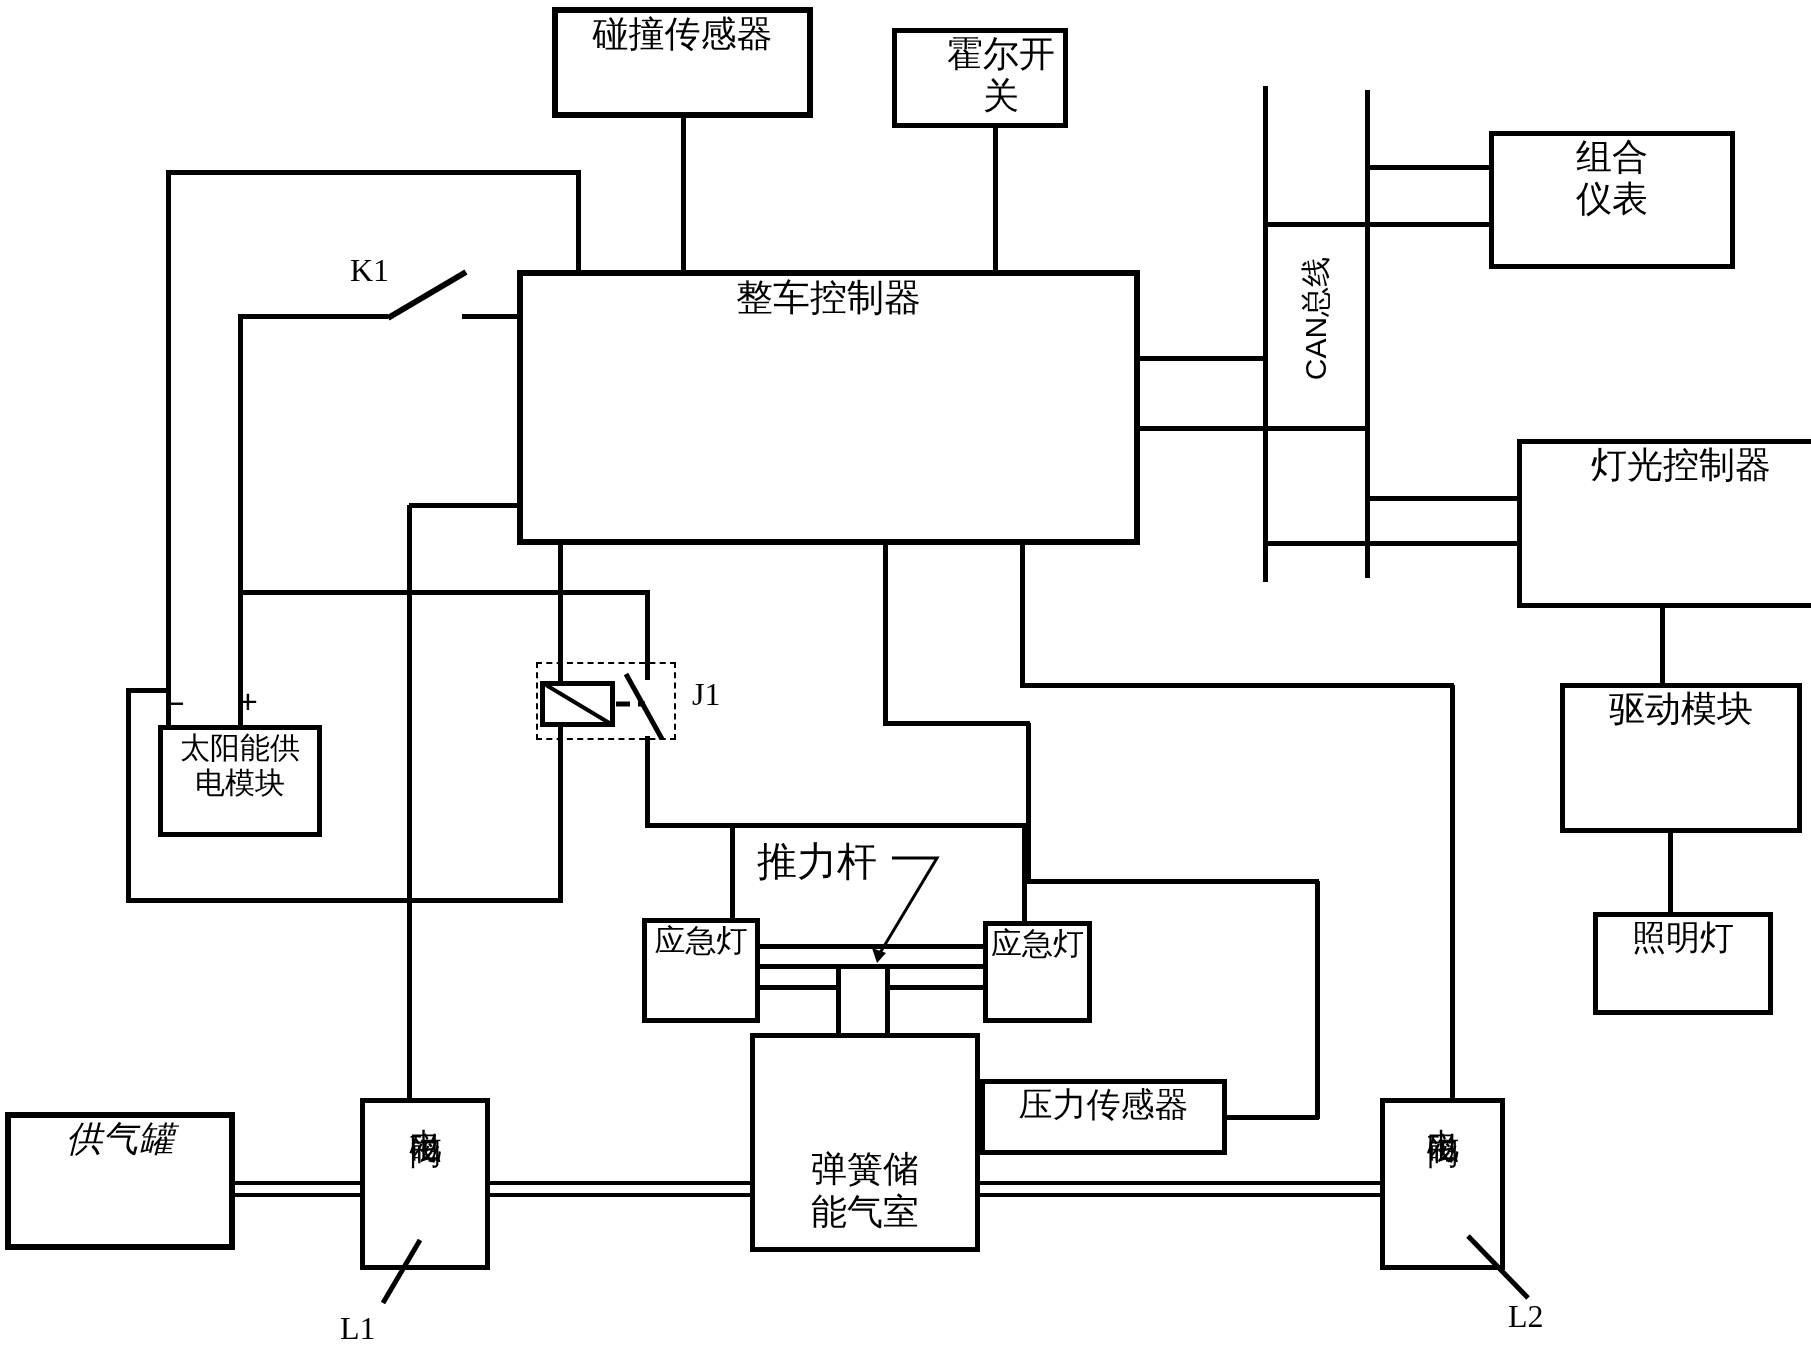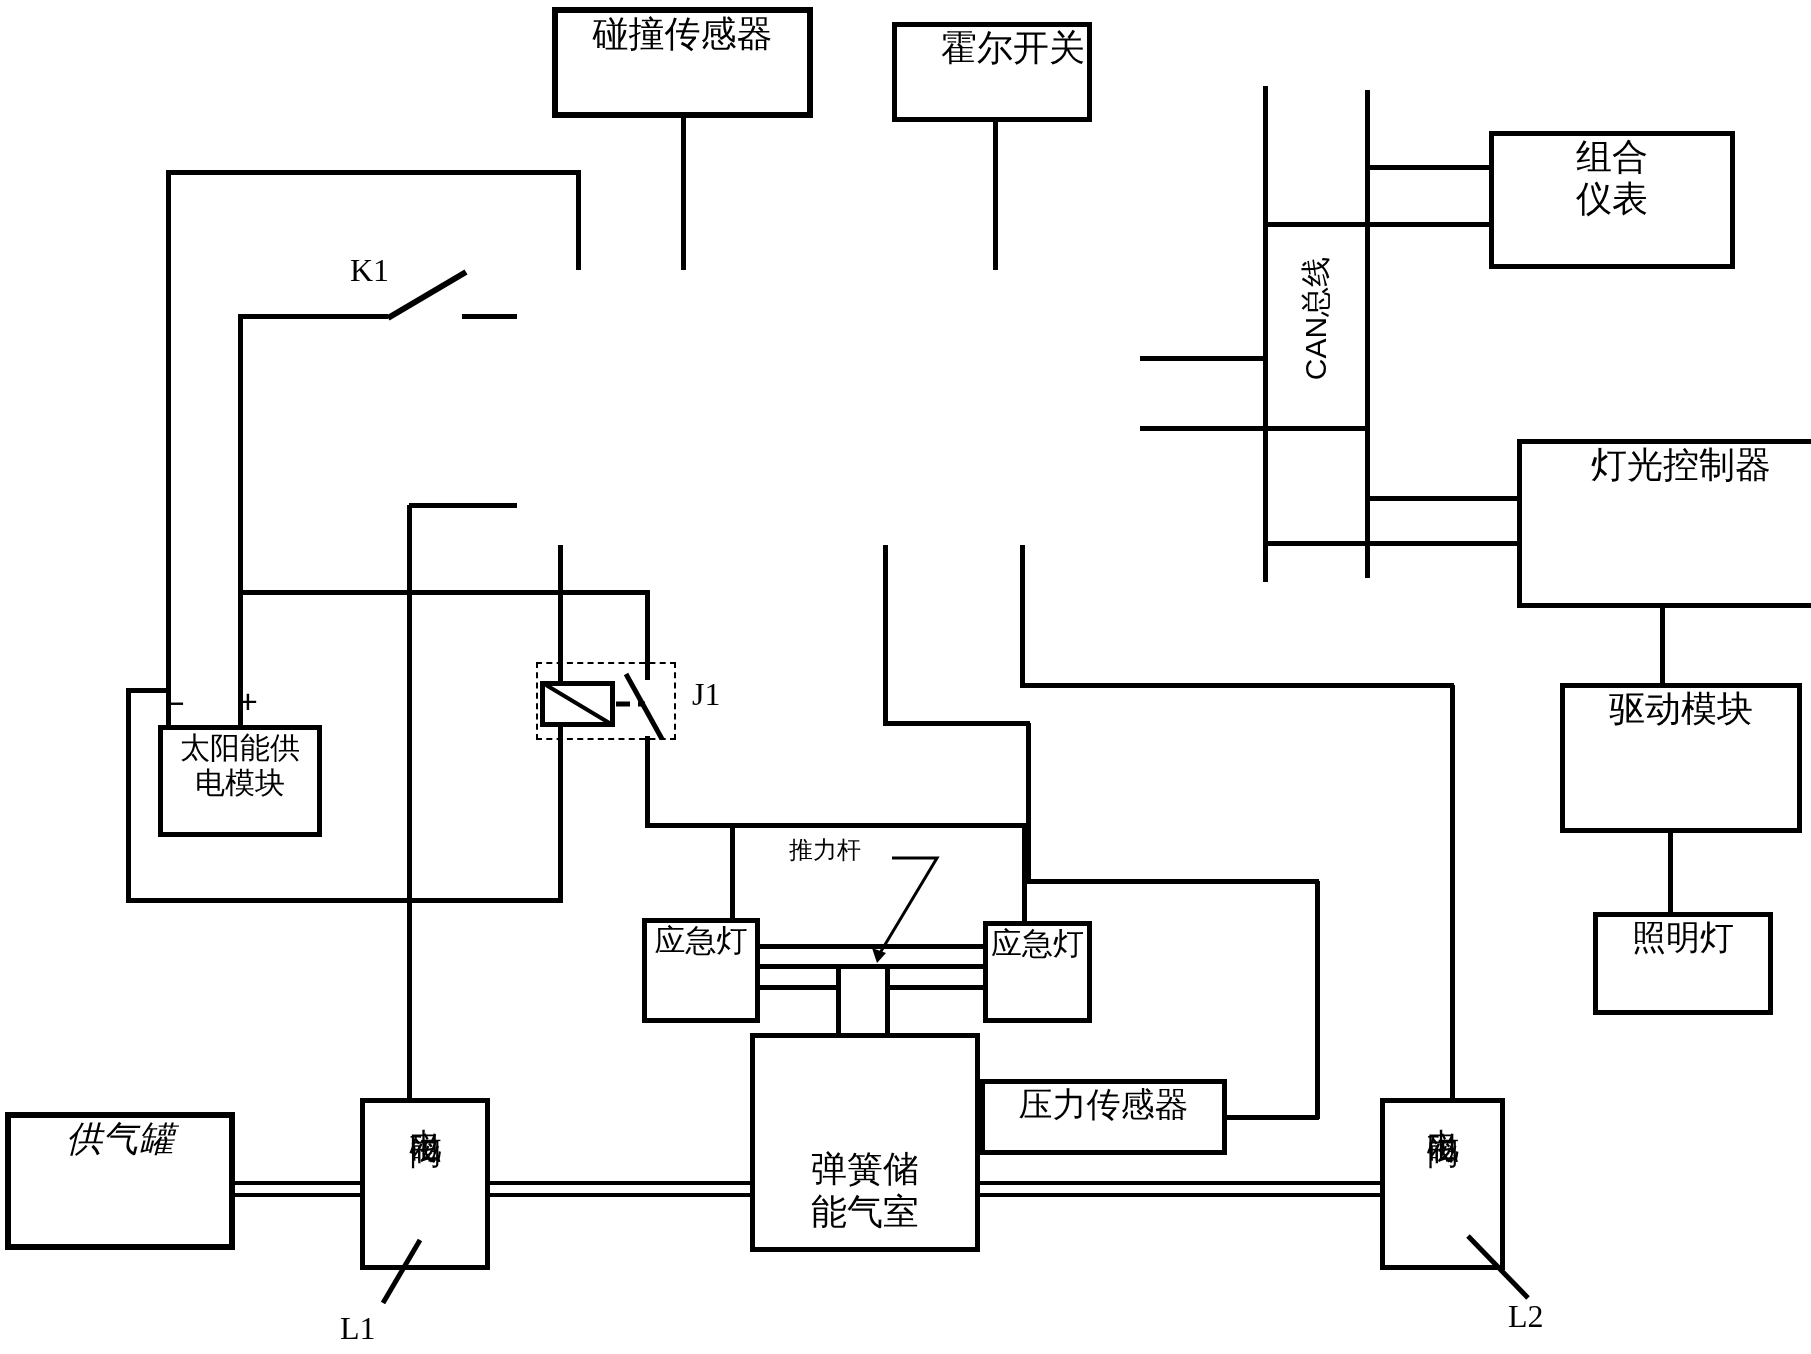--- a/index.html
+++ b/index.html
@@ -19,24 +19,27 @@
 </style>
 </head>
 <body>
 
 <div id="canvas">
 
   <div class="box" style="left:552px;top:7px;width:261px;height:111px;border-width:6px;">
     <span>碰撞传感器</span>
   </div>
 
-  <div class="box" style="left:892px;top:22px;width:200px;height:100px;padding-left:42px;">
+  <div class="box" style="left:892px;top:28px;width:176px;height:100px;padding-left:42px;">
     <span>霍尔开关</span>
   </div>
 
+  <div class="box" style="left:517px;top:270px;width:623px;height:275px;border-width:6px;font-size:37px;">
+    <span>整车控制器</span>
+  </div>
 
   <div class="box" style="left:1489px;top:131px;width:246px;height:138px;">
     <span>组合</span>
     <span>仪表</span>
   </div>
 
   <div class="box" style="left:1517px;top:439px;width:328px;height:169px;">
     <span>灯光控制器</span>
   </div>
 
@@ -82,21 +85,21 @@
     <span class="vtext">电磁阀</span>
   </div>
 
   <div class="dashedbox" style="left:536px;top:662px;width:140px;height:78px;"></div>
   <div class="box" style="left:540px;top:681px;width:75px;height:46px;z-index:3;"></div>
 
   <div class="lbl mono" style="left:350px;top:252px;">K1</div>
   <div class="lbl mono" style="left:692px;top:676px;">J1</div>
   <div class="lbl mono" style="left:340px;top:1310px;">L1</div>
   <div class="lbl mono" style="left:1508px;top:1298px;">L2</div>
-  <div class="lbl" style="left:757px;top:834px;font-size:24px;margin-left:32px;">推力杆</div>
+  <div class="lbl" style="left:757px;top:834px;font-size:40px;">推力杆</div>
   <div class="lbl" style="left:165px;top:684px;font-size:34px;">−</div>
   <div class="lbl" style="left:238px;top:682px;font-size:34px;">+</div>
   <div class="lbl rot" style="left:1246px;top:298px;width:140px;text-align:center;font-size:30px;">CAN总线</div>
 
   <div class="wire" style="left:681px;top:118px;width:5px;height:152px;"></div>
   <div class="wire" style="left:993px;top:122px;width:5px;height:148px;"></div>
 
   <div class="wire" style="left:166px;top:170px;width:5px;height:555px;"></div>
   <div class="wire" style="left:166px;top:170px;width:415px;height:5px;"></div>
   <div class="wire" style="left:576px;top:170px;width:5px;height:100px;"></div>

